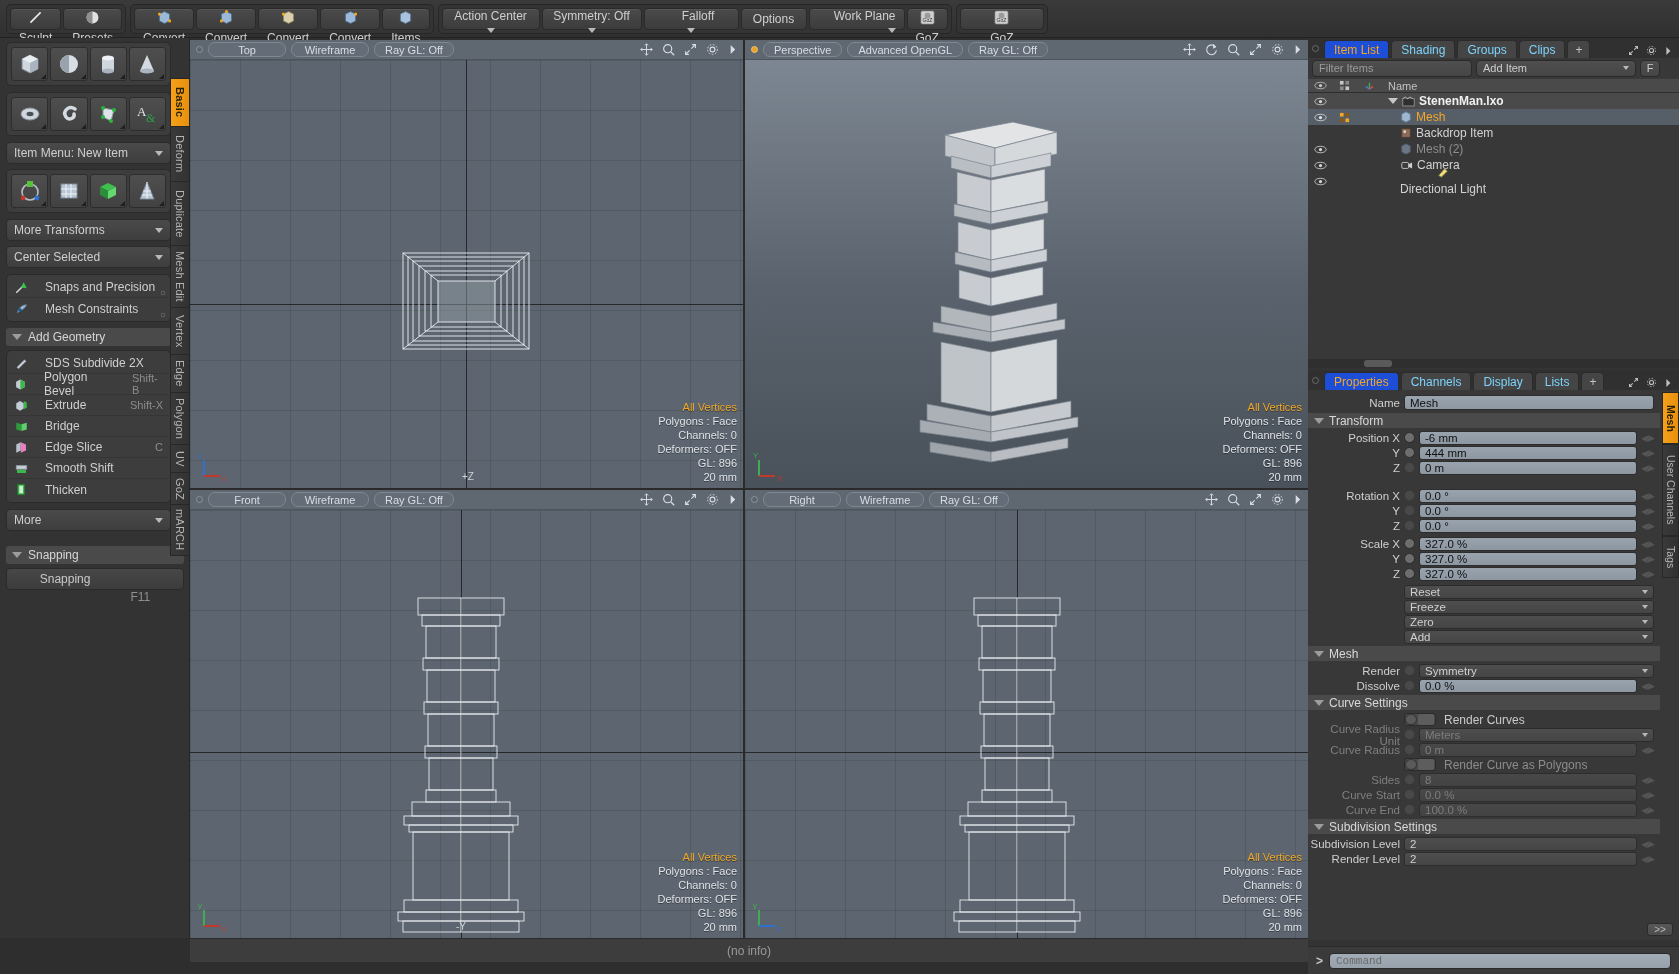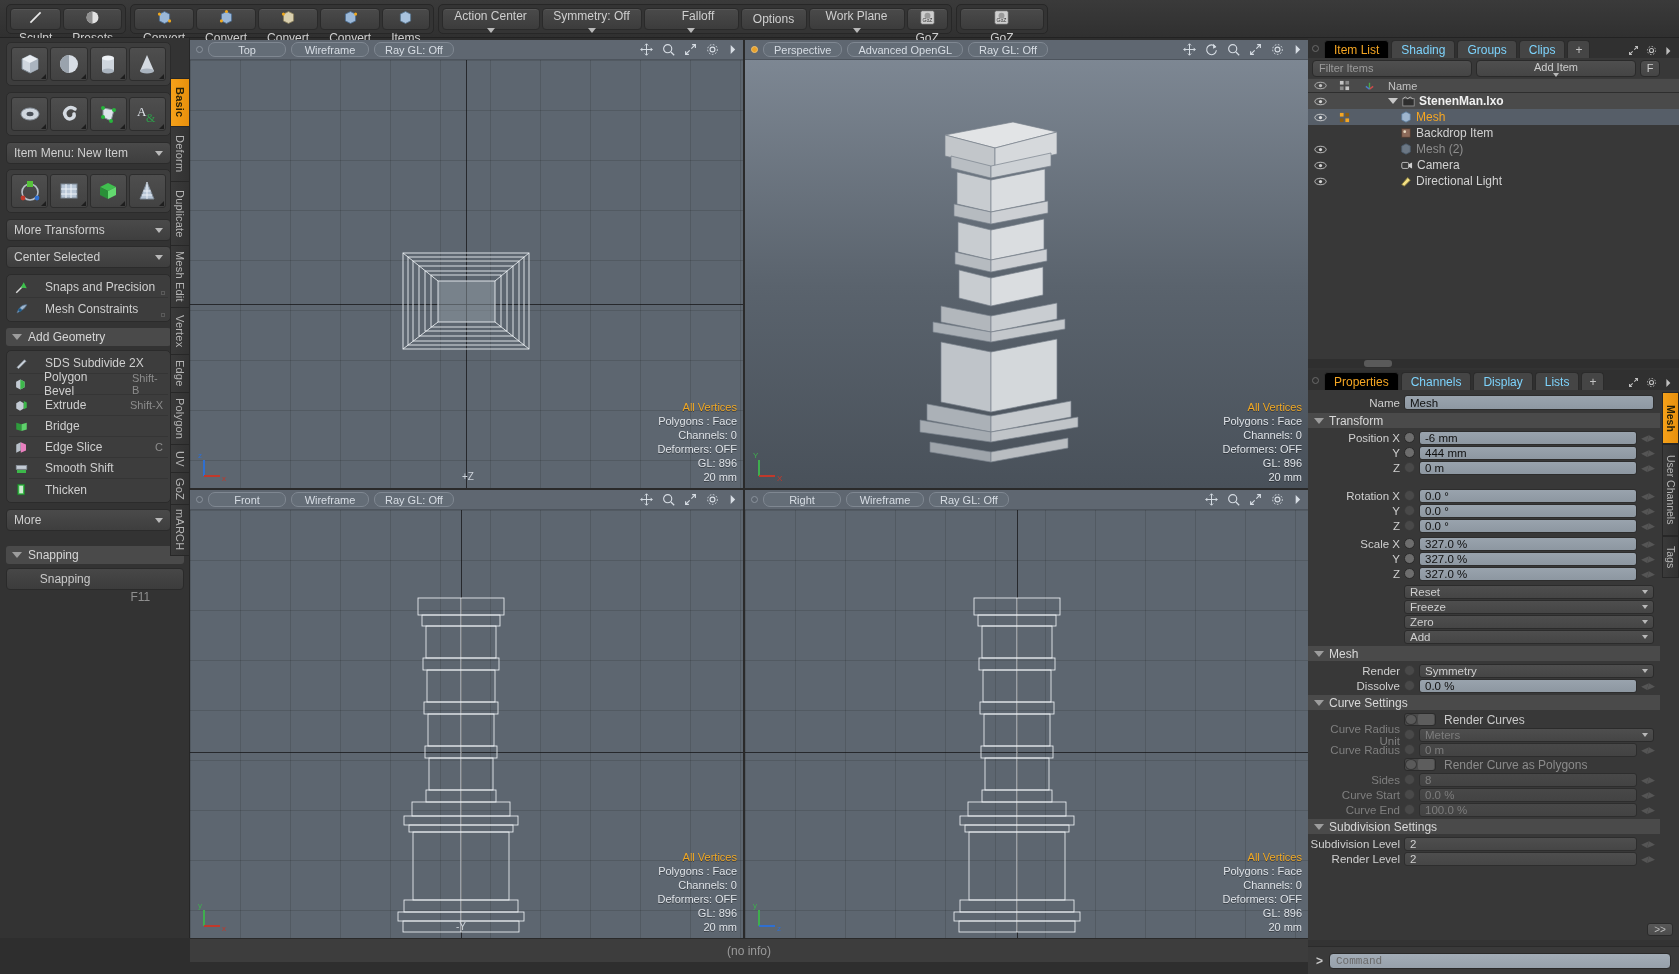--- a/index.html
+++ b/index.html
@@ -100,21 +100,21 @@
               display:flex; align-items:center; justify-content:center; color:#9a9a9a; }
 
   
   .rightcol{ position:absolute; left:1308px; top:38px; width:371px; height:936px; background:#333; }
   .panel{ position:absolute; left:0; width:371px; background:#383838; }
   .ptabs{ height:20px; background:#303030; display:flex; align-items:flex-end; gap:2px;
           padding-left:16px; position:relative; }
   .ptab{ height:18px; padding:0 9px; background:#454545; border:1px solid #2b2b2b;
          border-bottom:none; border-radius:4px 4px 0 0; color:#7dd3fc; font-size:12px;
          display:flex; align-items:center; }
-  .ptab.active{ color:#f5a623; background:#000000;justify-content:center; }
+  .ptab.active{ color:#f5a623; background:#1d4ed8;justify-content:center; }
   .ptab.plus{ padding:0 7px; color:#c4c4c4; }
   .ptabdot{ position:absolute; left:4px; top:7px; width:7px;height:7px;border-radius:50%;
             border:1px solid #6a6a6a; }
   .ptools{ margin-left:auto; display:flex; align-items:center; gap:7px; padding:0 7px 2px 0; color:#c0c0c0; }
 
   .filterrow{ height:20px; display:flex; align-items:center; gap:4px; padding:1px 4px; background:#383838; }
   .field{ background:linear-gradient(#4f4f4f,#454545); border:1px solid #2a2a2a;
           border-radius:4px; height:17px; display:flex; align-items:center;
           padding:0 6px; color:#cdcdcd; font-size:11px; }
   .field.ph{ color:#9b9b9b; }
@@ -255,21 +255,21 @@
         <span>Symmetry: Off</span>
         <i class="caret"></i>
       </div>
       <div class="btn" style="min-width:95px;justify-content:space-between;">
         <span style="padding-left:14px;">Falloff</span>
         <i class="caret"></i>
       </div>
       <div class="btn" style="min-width:66px;justify-content:center;">
         <span>Options</span>
       </div>
-      <div class="btn" style="min-width:96px;justify-content:space-between;">
+      <div class="btn" style="min-width:96px;justify-content:space-between;align-items:flex-end;">
         <span>Work Plane</span>
         <i class="caret"></i>
       </div>
       <div class="btn">
         <svg class="ticon" viewBox="0 0 20 20">
           <rect x="2" y="2" width="16" height="16" rx="2" fill="#cfcfcf" stroke="#555"></rect>
           <text x="10" y="15" font-size="6" text-anchor="middle" fill="#333">GoZ</text>
           <circle cx="10" cy="8" r="3.5" fill="#9a9a9a"></circle>
         </svg>
         <span>GoZ</span>
@@ -886,21 +886,21 @@
           <svg width="8" height="10" viewBox="0 0 10 12">
               <path d="M3 1l5 5-5 5z" fill="#c0c0c0"></path>
             </svg>
         </div>
       </div>
 
       <div class="filterrow">
         <div class="field ph" style="width:160px;">
           <span>Filter Items</span>
         </div>
-        <div class="field" style="width:160px;justify-content:space-between;flex-direction:column;">
+        <div class="field" style="width:160px;justify-content:space-between;">
           <span>Add Item</span>
           <i class="caret sm"></i>
         </div>
         <div class="field" style="width:20px;justify-content:center;padding:0;">
           <span>F</span>
         </div>
       </div>
 
       <div class="ilhdr">
         <div class="col-eye">
@@ -1020,21 +1020,21 @@
 
       <div class="ilrow">
         <div class="col-eye">
           <svg class="eye" viewBox="0 0 16 10">
               <ellipse cx="8" cy="5" rx="7" ry="4" fill="none" stroke="#d6d6d6"></ellipse>
               <circle cx="8" cy="5" r="2" fill="#d6d6d6"></circle>
             </svg>
         </div>
         <div class="col-b"></div>
         <div class="col-c"></div>
-        <div class="itemname" style="padding-left:18px;">
+        <div class="itemname" style="padding-left:18px;flex-direction:column;">
           <svg width="12" height="12" viewBox="0 0 14 14">
               <path d="M2 11L9 3l3 3-7 7z" fill="#f2df85" stroke="#8a7d38"></path>
             </svg>
           <span>Directional Light</span>
         </div>
       </div>
 
       <div class="scroll-h">
         <div class="thumb"></div>
       </div>

